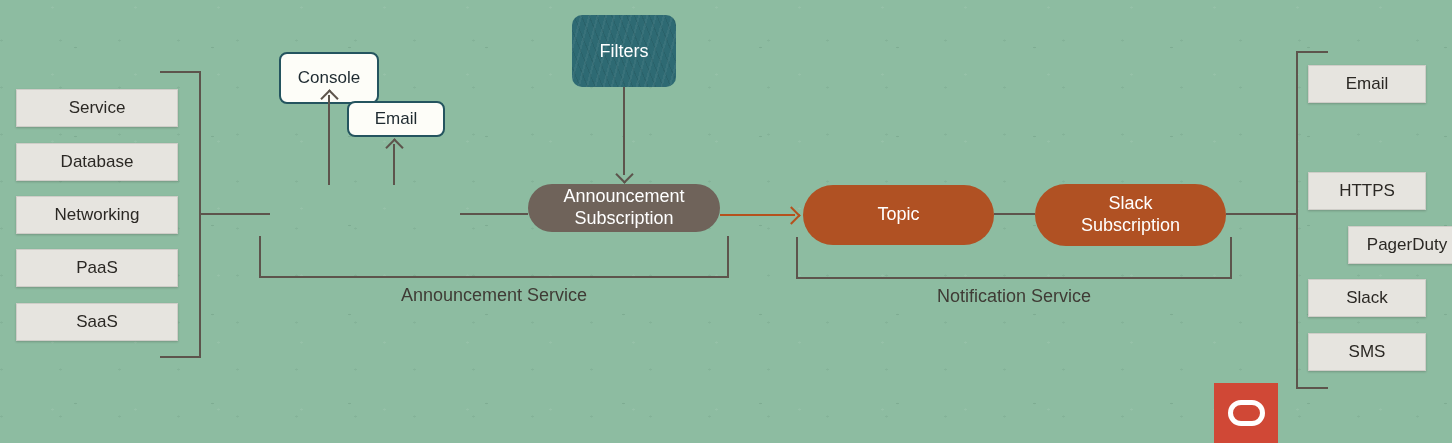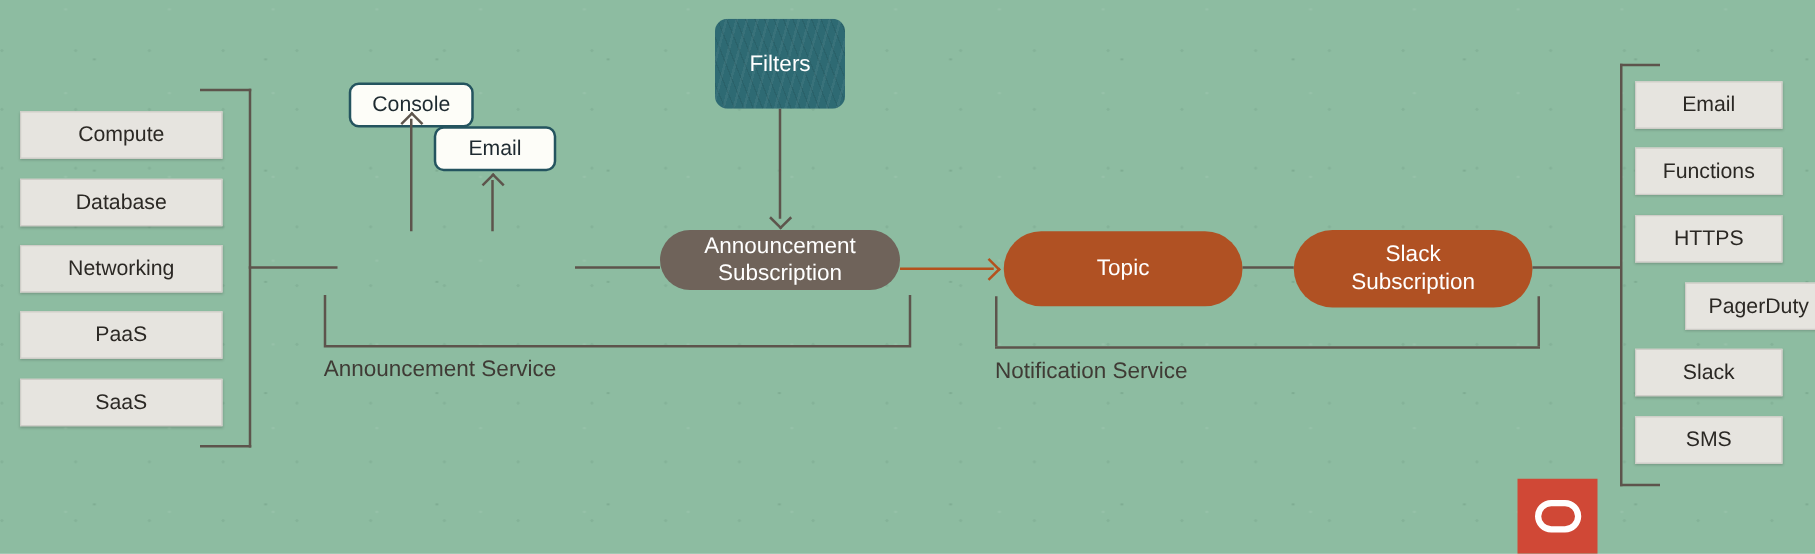--- a/index.html
+++ b/index.html
@@ -44,45 +44,45 @@
     color:#ffffff;display:flex;align-items:center;justify-content:center;
     font-size:18px;
   }
   .line{position:absolute;background:#5d544c;}
   .line.orange{background:#b5511d;}
   .chev{position:absolute;width:11px;height:11px;border:0 solid #5d544c;}
   .chev.up{border-top-width:2px;border-left-width:2px;transform:rotate(45deg);}
   .chev.down{border-bottom-width:2px;border-right-width:2px;transform:rotate(45deg);}
   .chev.right{border-top-width:2px;border-right-width:2px;transform:rotate(45deg);border-color:#b5511d;}
   .svclabel{
-    position:absolute;font-size:18px;color:#3f3b35;
+    position:absolute;font-size:18px;color:#3f3b35;text-align:center;
   }
   .logo{
     position:absolute;left:1214px;top:383px;width:64px;height:60px;
     background:#d04836;display:flex;align-items:center;justify-content:center;
   }
   .logo-o{width:37px;height:26px;border:5px solid #ffffff;border-radius:14px;box-sizing:border-box;}
 </style>
 </head>
 <body>
 
 <div class="canvas">
 
-  <div class="box" style="left:16px;top:89px">Compute</div>
+  <div class="box" style="left:16px;top:89px">Service</div>
   <div class="box" style="left:16px;top:196px">Networking</div>
   <div class="box" style="left:16px;top:143px">Database</div>
   <div class="box" style="left:16px;top:249px">PaaS</div>
   <div class="box" style="left:16px;top:303px">SaaS</div>
 
   <div class="line" style="left:199px;top:71px;width:2px;height:287px"></div>
   <div class="line" style="left:160px;top:71px;width:41px;height:2px"></div>
   <div class="line" style="left:160px;top:356px;width:41px;height:2px"></div>
   <div class="line" style="left:199px;top:213px;width:71px;height:2px"></div>
 
-  <div class="outbox" style="left:279px;top:66px;width:100px;height:36px">Console</div>
+  <div class="outbox" style="left:279px;top:52px;width:100px;height:52px">Console</div>
   <div class="outbox" style="left:347px;top:101px;width:98px;height:36px">Email</div>
 
   <div class="line" style="left:328px;top:95px;width:2px;height:90px"></div>
   <div class="chev up" style="left:323px;top:92px"></div>
   <div class="line" style="left:393px;top:144px;width:2px;height:41px"></div>
   <div class="chev up" style="left:388px;top:141px"></div>
 
   <div class="filters">Filters</div>
   <div class="line" style="left:623px;top:87px;width:2px;height:88px"></div>
   <div class="chev down" style="left:618px;top:168px"></div>
@@ -106,21 +106,20 @@
   <div class="line" style="left:796px;top:277px;width:436px;height:2px"></div>
   <div class="line" style="left:796px;top:237px;width:2px;height:40px"></div>
   <div class="line" style="left:1230px;top:237px;width:2px;height:40px"></div>
   <div class="svclabel" style="left:796px;top:286px;width:436px">Notification Service</div>
 
   <div class="line" style="left:1296px;top:51px;width:2px;height:338px"></div>
   <div class="line" style="left:1296px;top:51px;width:32px;height:2px"></div>
   <div class="line" style="left:1296px;top:387px;width:32px;height:2px"></div>
 
   <div class="box rt" style="left:1308px;top:65px">Email</div>
-  <div class="box rt" style="left:1308px;top:118px">Functions</div>
   <div class="box rt" style="left:1308px;top:172px">HTTPS</div>
   <div class="box rt" style="left:1348px;top:226px">PagerDuty</div>
   <div class="box rt" style="left:1308px;top:333px">SMS</div>
   <div class="box rt" style="left:1308px;top:279px">Slack</div>
 
   <div class="logo">
     <div class="logo-o"></div>
   </div>
 
 </div>

